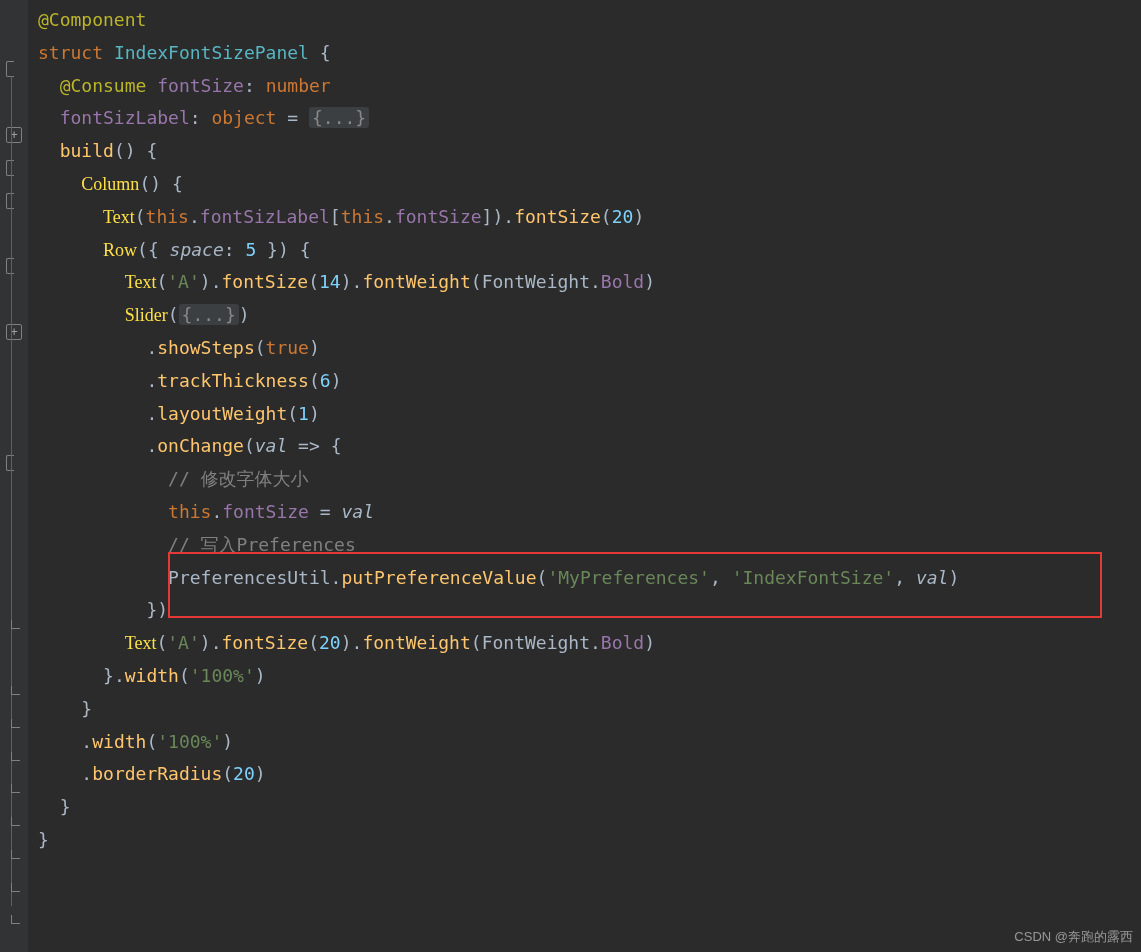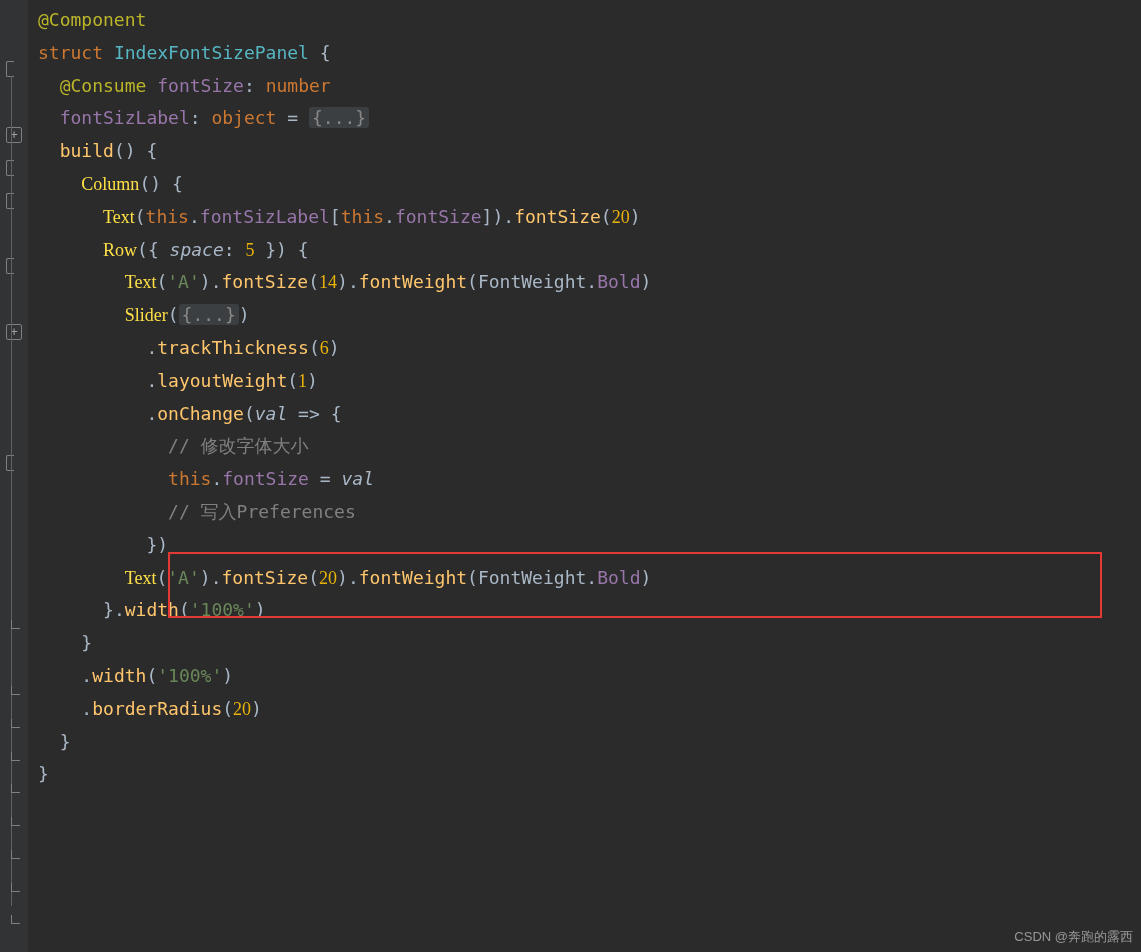--- a/index.html
+++ b/index.html
@@ -15,21 +15,21 @@
     border-bottom:1px solid #808080;}
   .gutter .guide{position:absolute;left:11px;width:1px;background:#606060;}
   .code{margin-left:28px;padding-top:4px;}
   .line{height:32.8px;line-height:32.8px;white-space:pre;padding-left:10px;position:relative;}
   .c-orange{color:#cc7832;margin-top:25px;}
   .c-yellow{color:#bbb529;}
   .c-teal{color:#56b6c2;}
   .c-purple{color:#9876aa;}
   .c-mint{color:#fde047;font-family:Liberation Serif, serif;}
   .c-fn{color:#ffc66d;}
-  .c-num{color:#eab308;font-family:Liberation Serif, serif;}
+  .c-num{color:#7dd3fc;}
   .c-str{color:#6a8759;}
   .c-comment{color:#808080;}
   .c-white{color:#a9b7c6;}
   .c-type{color:#a9b7c6;font-style:italic;margin-top:43px;}
   .c-folded{background:#3c3f41;color:#888;border-radius:3px;padding:0 3px;}
   .highlight-box{position:absolute;border:2px solid #e53935;pointer-events:none;}
   .watermark{position:absolute;right:8px;bottom:6px;color:#dcdcdc;font-family:"Microsoft YaHei","Arial",sans-serif;
     font-size:13px;opacity:.6;}
 </style>
 </head>
@@ -70,33 +70,35 @@
 <div class="line">    <span class="c-mint">Column</span><span class="c-white">()</span><span class="c-white"> {</span></div>
 
 <div class="line">      <span class="c-mint">Text</span><span class="c-white">(</span><span class="c-orange">this</span><span class="c-white">.</span><span class="c-purple">fontSizLabel</span><span class="c-white">[</span><span class="c-orange">this</span><span class="c-white">.</span><span class="c-purple">fontSize</span><span class="c-white">]</span><span class="c-white">)</span><span class="c-white">.</span><span class="c-fn">fontSize</span><span class="c-white">(</span><span class="c-num">20</span><span class="c-white">)</span></div>
 
 <div class="line">      <span class="c-mint">Row</span><span class="c-white">({ </span><span class="c-type">space</span><span class="c-white">: </span><span class="c-num">5</span><span class="c-white"> }) </span><span class="c-white">{</span></div>
 
 <div class="line">        <span class="c-mint">Text</span><span class="c-white">(</span><span class="c-str">'A'</span><span class="c-white">)</span><span class="c-white">.</span><span class="c-fn">fontSize</span><span class="c-white">(</span><span class="c-num">14</span><span class="c-white">)</span><span class="c-white">.</span><span class="c-fn">fontWeight</span><span class="c-white">(</span><span class="c-white">FontWeight</span><span class="c-white">.</span><span class="c-purple">Bold</span><span class="c-white">)</span></div>
 
 <div class="line">        <span class="c-mint">Slider</span><span class="c-white">(</span><span class="c-folded">{...}</span><span class="c-white">)</span></div>
 
+<div class="line">          <span class="c-white">.</span><span class="c-fn">showSteps</span><span class="c-white">(</span><span class="c-orange">true</span><span class="c-white">)</span></div>
 
 <div class="line">          <span class="c-white">.</span><span class="c-fn">trackThickness</span><span class="c-white">(</span><span class="c-num">6</span><span class="c-white">)</span></div>
 
 <div class="line">          <span class="c-white">.</span><span class="c-fn">layoutWeight</span><span class="c-white">(</span><span class="c-num">1</span><span class="c-white">)</span></div>
 
 <div class="line">          <span class="c-white">.</span><span class="c-fn">onChange</span><span class="c-white">(</span><span class="c-type">val</span><span class="c-white"> =&gt; </span><span class="c-white">{</span></div>
 
 <div class="line">            <span class="c-comment">// 修改字体大小</span></div>
 
 <div class="line">            <span class="c-orange">this</span><span class="c-white">.</span><span class="c-purple">fontSize</span><span class="c-white"> = </span><span class="c-type">val</span></div>
 
 <div class="line">            <span class="c-comment">// 写入Preferences</span></div>
 
+<div class="line">            <span class="c-white">PreferencesUtil</span><span class="c-white">.</span><span class="c-fn">putPreferenceValue</span><span class="c-white">(</span><span class="c-str">'MyPreferences'</span><span class="c-white">, </span><span class="c-str">'IndexFontSize'</span><span class="c-white">, </span><span class="c-type">val</span><span class="c-white">)</span></div>
 
 <div class="line">          <span class="c-white">})</span></div>
 
 <div class="line">        <span class="c-mint">Text</span><span class="c-white">(</span><span class="c-str">'A'</span><span class="c-white">)</span><span class="c-white">.</span><span class="c-fn">fontSize</span><span class="c-white">(</span><span class="c-num">20</span><span class="c-white">)</span><span class="c-white">.</span><span class="c-fn">fontWeight</span><span class="c-white">(</span><span class="c-white">FontWeight</span><span class="c-white">.</span><span class="c-purple">Bold</span><span class="c-white">)</span></div>
 
 <div class="line">      <span class="c-white">}</span><span class="c-white">.</span><span class="c-fn">width</span><span class="c-white">(</span><span class="c-str">'100%'</span><span class="c-white">)</span></div>
 
 <div class="line">    <span class="c-white">}</span></div>
 
 <div class="line">    <span class="c-white">.</span><span class="c-fn">width</span><span class="c-white">(</span><span class="c-str">'100%'</span><span class="c-white">)</span></div>

